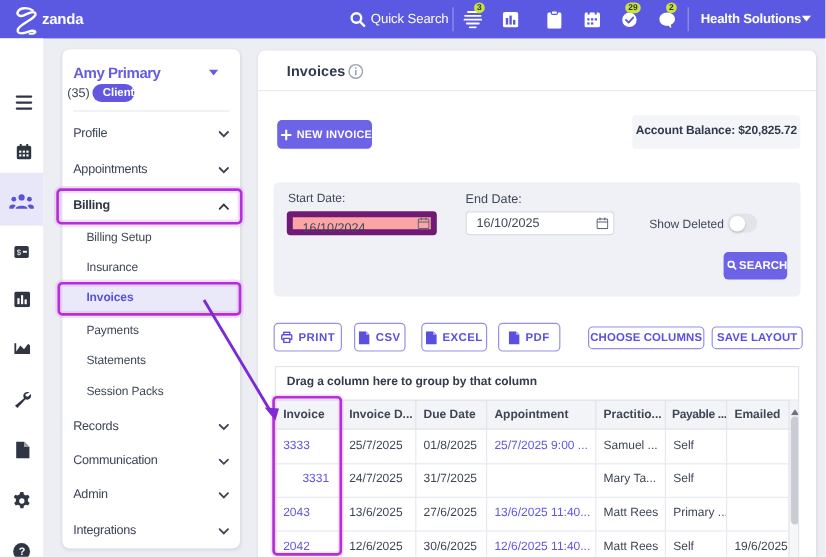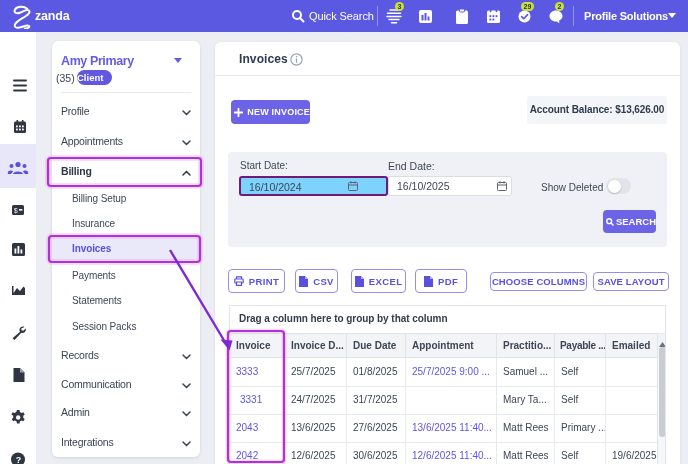--- a/index.html
+++ b/index.html
@@ -97,21 +97,21 @@
       <path d="M4.6 7.6 L6.8 9.8 L10.6 5.6" stroke="#5b59e2" stroke-width="1.6" fill="none" stroke-linecap="round" stroke-linejoin="round"></path>
     </svg>
   <div class="badge" style="left:521px;top:2px;width:13px;border-radius:6px">29</div>
 
   <svg class="abs" style="left:549px;top:10px" width="14" height="14" viewBox="0 0 14 14">
       <path d="M7 .5 C3.2 .5 .5 3 .5 6 C.5 9 3.2 11.5 7 11.5 L8 11.5 L10.5 13.5 L10 10.7 C12 9.7 13.5 8 13.5 6 C13.5 3 10.8 .5 7 .5Z" fill="#fff"></path>
     </svg>
   <div class="badge" style="left:555px;top:2px">2</div>
 
   <div class="vdiv" style="left:573px"></div>
-  <div class="abs" style="left:584px;top:10px;font-size:11px;font-weight:bold;color:#fff;letter-spacing:-.2px">Profile Solutions</div>
+  <div class="abs" style="left:584px;top:10px;font-size:11px;font-weight:bold;color:#fff;letter-spacing:-.2px">Health Solutions</div>
   <svg class="abs" style="left:668px;top:13px" width="8" height="6" viewBox="0 0 8 6">
       <path d="M0 0 L8 0 L4 5Z" fill="#fff"></path>
     </svg>
 </div>
 
 <div id="rail">
   <div id="railactive"></div>
   <svg class="rlico" style="top:47px" width="36" height="13" viewBox="0 0 36 13" stroke="#2f3542" stroke-width="1.8" stroke-linecap="round">
       <path d="M14 1.5 H26"></path>
       <path d="M14 6.5 H26"></path>
@@ -179,21 +179,21 @@
       <text x="15.7" y="10.8" font-size="9" font-weight="bold" fill="#fff" font-family="Liberation Sans">?</text>
     </svg>
 </div>
 
 <div id="side">
   <div class="abs" style="left:9px;top:13px;font-size:12.5px;font-weight:bold;color:#665ce2;letter-spacing:-.4px">Amy Primary</div>
   <svg class="abs" style="left:122px;top:17px" width="8" height="5" viewBox="0 0 8 5">
       <path d="M0 0 L8 0 L4 5Z" fill="#665ce2"></path>
     </svg>
   <div class="abs" style="left:4px;top:31px;font-size:10.5px;color:#3c4454">(35)</div>
-  <div class="abs" style="left:25px;top:29px;width:35px;height:15px;background:#6157e0;border-radius:8px;color:#fff;font-size:9.5px;font-weight:bold;text-align:left;line-height:15px">Client</div>
+  <div class="abs" style="left:25px;top:29px;width:35px;height:15px;background:#6157e0;border-radius:8px;color:#fff;font-size:9.5px;font-weight:bold;text-align:right;line-height:15px">Client</div>
   <div class="abs" style="left:9px;top:51px;width:130px;height:1px;background:#e8eaee"></div>
 
   <div class="m-item" style="top:64px">Profile<span class="chev"><svg width="9" height="6" viewBox="0 0 9 6" fill="none" stroke="#3c4454" stroke-width="1.5" stroke-linecap="round">
           <path d="M1 1 L4.5 4.5 L8 1"></path>
         </svg></span></div>
   <div class="m-item" style="top:94px">Appointments<span class="chev"><svg width="9" height="6" viewBox="0 0 9 6" fill="none" stroke="#3c4454" stroke-width="1.5" stroke-linecap="round">
           <path d="M1 1 L4.5 4.5 L8 1"></path>
         </svg></span></div>
   <div class="m-item" style="top:124px;font-weight:bold;color:#2f3747">Billing<span class="chev"><svg width="9" height="6" viewBox="0 0 9 6" fill="none" stroke="#2f3747" stroke-width="1.5" stroke-linecap="round">
           <path d="M1 5 L4.5 1.5 L8 5"></path>
@@ -224,25 +224,25 @@
 <svg class="abs" style="left:290px;top:53px" width="13" height="13" viewBox="0 0 12 12">
     <circle cx="6" cy="6" r="5.2" fill="none" stroke="#9aa3b0" stroke-width="1.1"></circle>
     <rect x="5.4" y="5" width="1.2" height="4" fill="#9aa3b0"></rect>
     <rect x="5.4" y="2.8" width="1.2" height="1.2" fill="#9aa3b0"></rect>
   </svg>
 <div class="abs" style="left:215px;top:75px;width:465px;height:1px;background:#e8eaee"></div>
 
 <div class="pbtn" style="left:231px;top:100px;width:79px;height:24px;font-size:9px;line-height:24px;letter-spacing:.2px"><svg style="vertical-align:-1.5px;margin-right:4px" width="9" height="9" viewBox="0 0 9 9" stroke="#fff" stroke-width="1.8" stroke-linecap="round">
       <path d="M4.5 .7 V8.3 M.7 4.5 H8.3"></path>
     </svg>NEW INVOICE</div>
-<div class="abs" style="left:527px;top:96px;width:140px;height:28px;background:#f3f5f9;border-radius:3px;font-size:10px;font-weight:bold;color:#2f3b4d;text-align:center;line-height:28px;white-space:nowrap;letter-spacing:-.1px">Account Balance: $13,626.00</div>
+<div class="abs" style="left:527px;top:96px;width:140px;height:28px;background:#f3f5f9;border-radius:3px;font-size:10px;font-weight:bold;color:#2f3b4d;text-align:center;line-height:28px;white-space:nowrap;letter-spacing:-.1px">Account Balance: $20,825.72</div>
 
 <div class="abs" style="left:228px;top:152px;width:439px;height:95px;background:#eff1f6;border-radius:4px">
   <div class="abs" style="left:12px;top:8px;font-size:10px;color:#3e4757">Start Date:</div>
-  <div class="abs" style="left:11px;top:24px;width:149px;height:20px;background:#7dd3fc;border:2px solid #701a75;border-radius:3px;font-size:10.5px;color:#3e4757;line-height:18px;padding-left:8px">16/10/2024</div>
+  <div class="abs" style="left:11px;top:24px;width:125px;height:20px;background:#fca5a5;border:5px solid #701a75;border-radius:3px;font-size:10.5px;color:#3e4757;line-height:18px;padding-left:8px">16/10/2024</div>
   <svg class="abs" style="left:120px;top:29px" width="10" height="10" viewBox="0 0 10 10" fill="none" stroke="#5b6472" stroke-width="1">
       <rect x=".5" y="1.5" width="9" height="8" rx="1"></rect>
       <path d="M.5 4 H9.5"></path>
       <path d="M3 0.2 V2.5 M7 0.2 V2.5"></path>
     </svg>
 
   <div class="abs" style="left:160px;top:8px;font-size:10.5px;color:#3e4757">End Date:</div>
   <div class="abs" style="left:160px;top:24px;width:124px;height:20px;background:#fff;border:1px solid #d9dde4;border-radius:3px;font-size:10.5px;color:#3e4757;line-height:18px;padding-left:8px">16/10/2025</div>
   <svg class="abs" style="left:269px;top:29px" width="10" height="10" viewBox="0 0 10 10" fill="none" stroke="#5b6472" stroke-width="1">
       <rect x=".5" y="1.5" width="9" height="8" rx="1"></rect>
@@ -309,21 +309,21 @@
   <div class="abs" style="left:0;top:108px;width:427px;height:1px;background:#e6e9ee"></div>
   <div class="abs" style="left:0;top:136px;width:427px;height:1px;background:#e6e9ee"></div>
 
   <div class="cell lnk" style="left:0;top:52px;width:54px">3333</div>
   <div class="cell" style="left:55px;top:52px;width:61px">25/7/2025</div>
   <div class="cell" style="left:117px;top:52px;width:58px">01/8/2025</div>
   <div class="cell lnk" style="left:176px;top:52px;width:90px">25/7/2025 9:00 ...</div>
   <div class="cell" style="left:267px;top:52px;width:57px">Samuel ...</div>
   <div class="cell" style="left:325px;top:52px;width:50px">Self</div>
 
-  <div class="cell lnk" style="left:4px;top:80px;width:69px">3331</div>
+  <div class="cell lnk" style="left:16px;top:80px;width:69px">3331</div>
   <div class="cell" style="left:55px;top:80px;width:61px">24/7/2025</div>
   <div class="cell" style="left:117px;top:80px;width:58px">31/7/2025</div>
   <div class="cell" style="left:267px;top:80px;width:57px">Mary Ta...</div>
   <div class="cell" style="left:325px;top:80px;width:50px">Self</div>
 
   <div class="cell lnk" style="left:0;top:108px;width:54px">2043</div>
   <div class="cell" style="left:55px;top:108px;width:61px">13/6/2025</div>
   <div class="cell" style="left:117px;top:108px;width:58px">27/6/2025</div>
   <div class="cell lnk" style="left:176px;top:108px;width:90px">13/6/2025 11:40...</div>
   <div class="cell" style="left:267px;top:108px;width:57px">Matt Rees</div>

